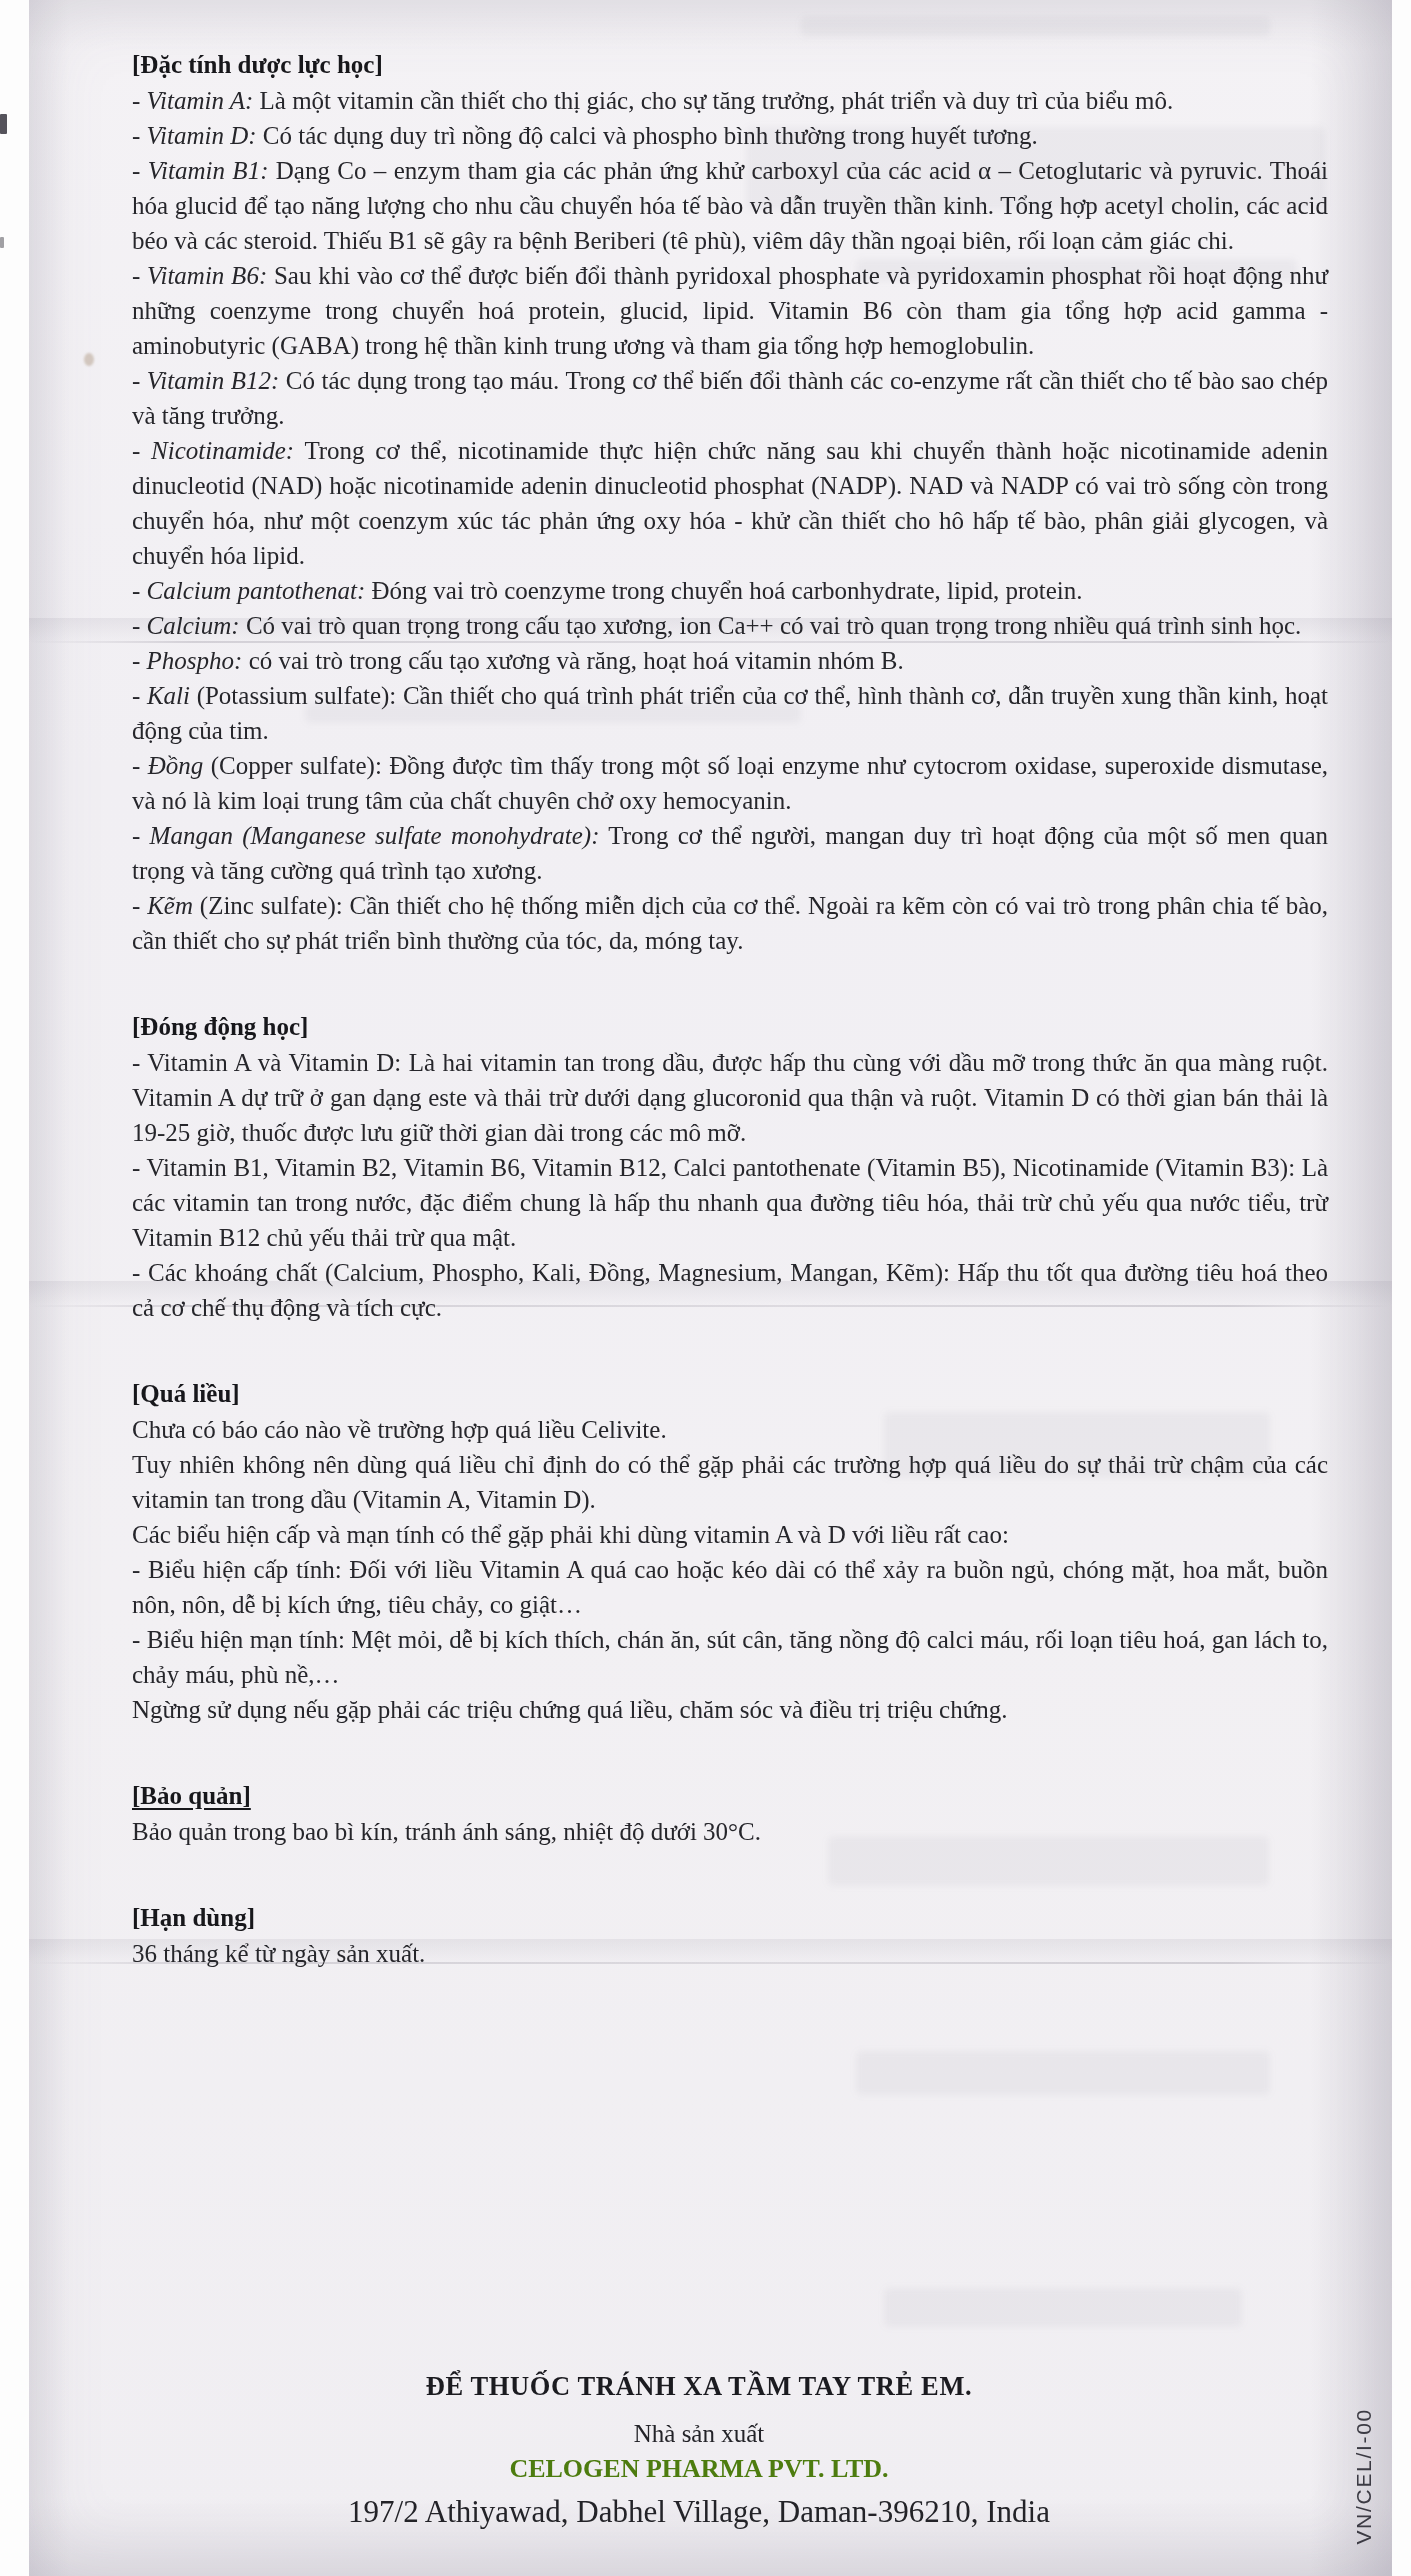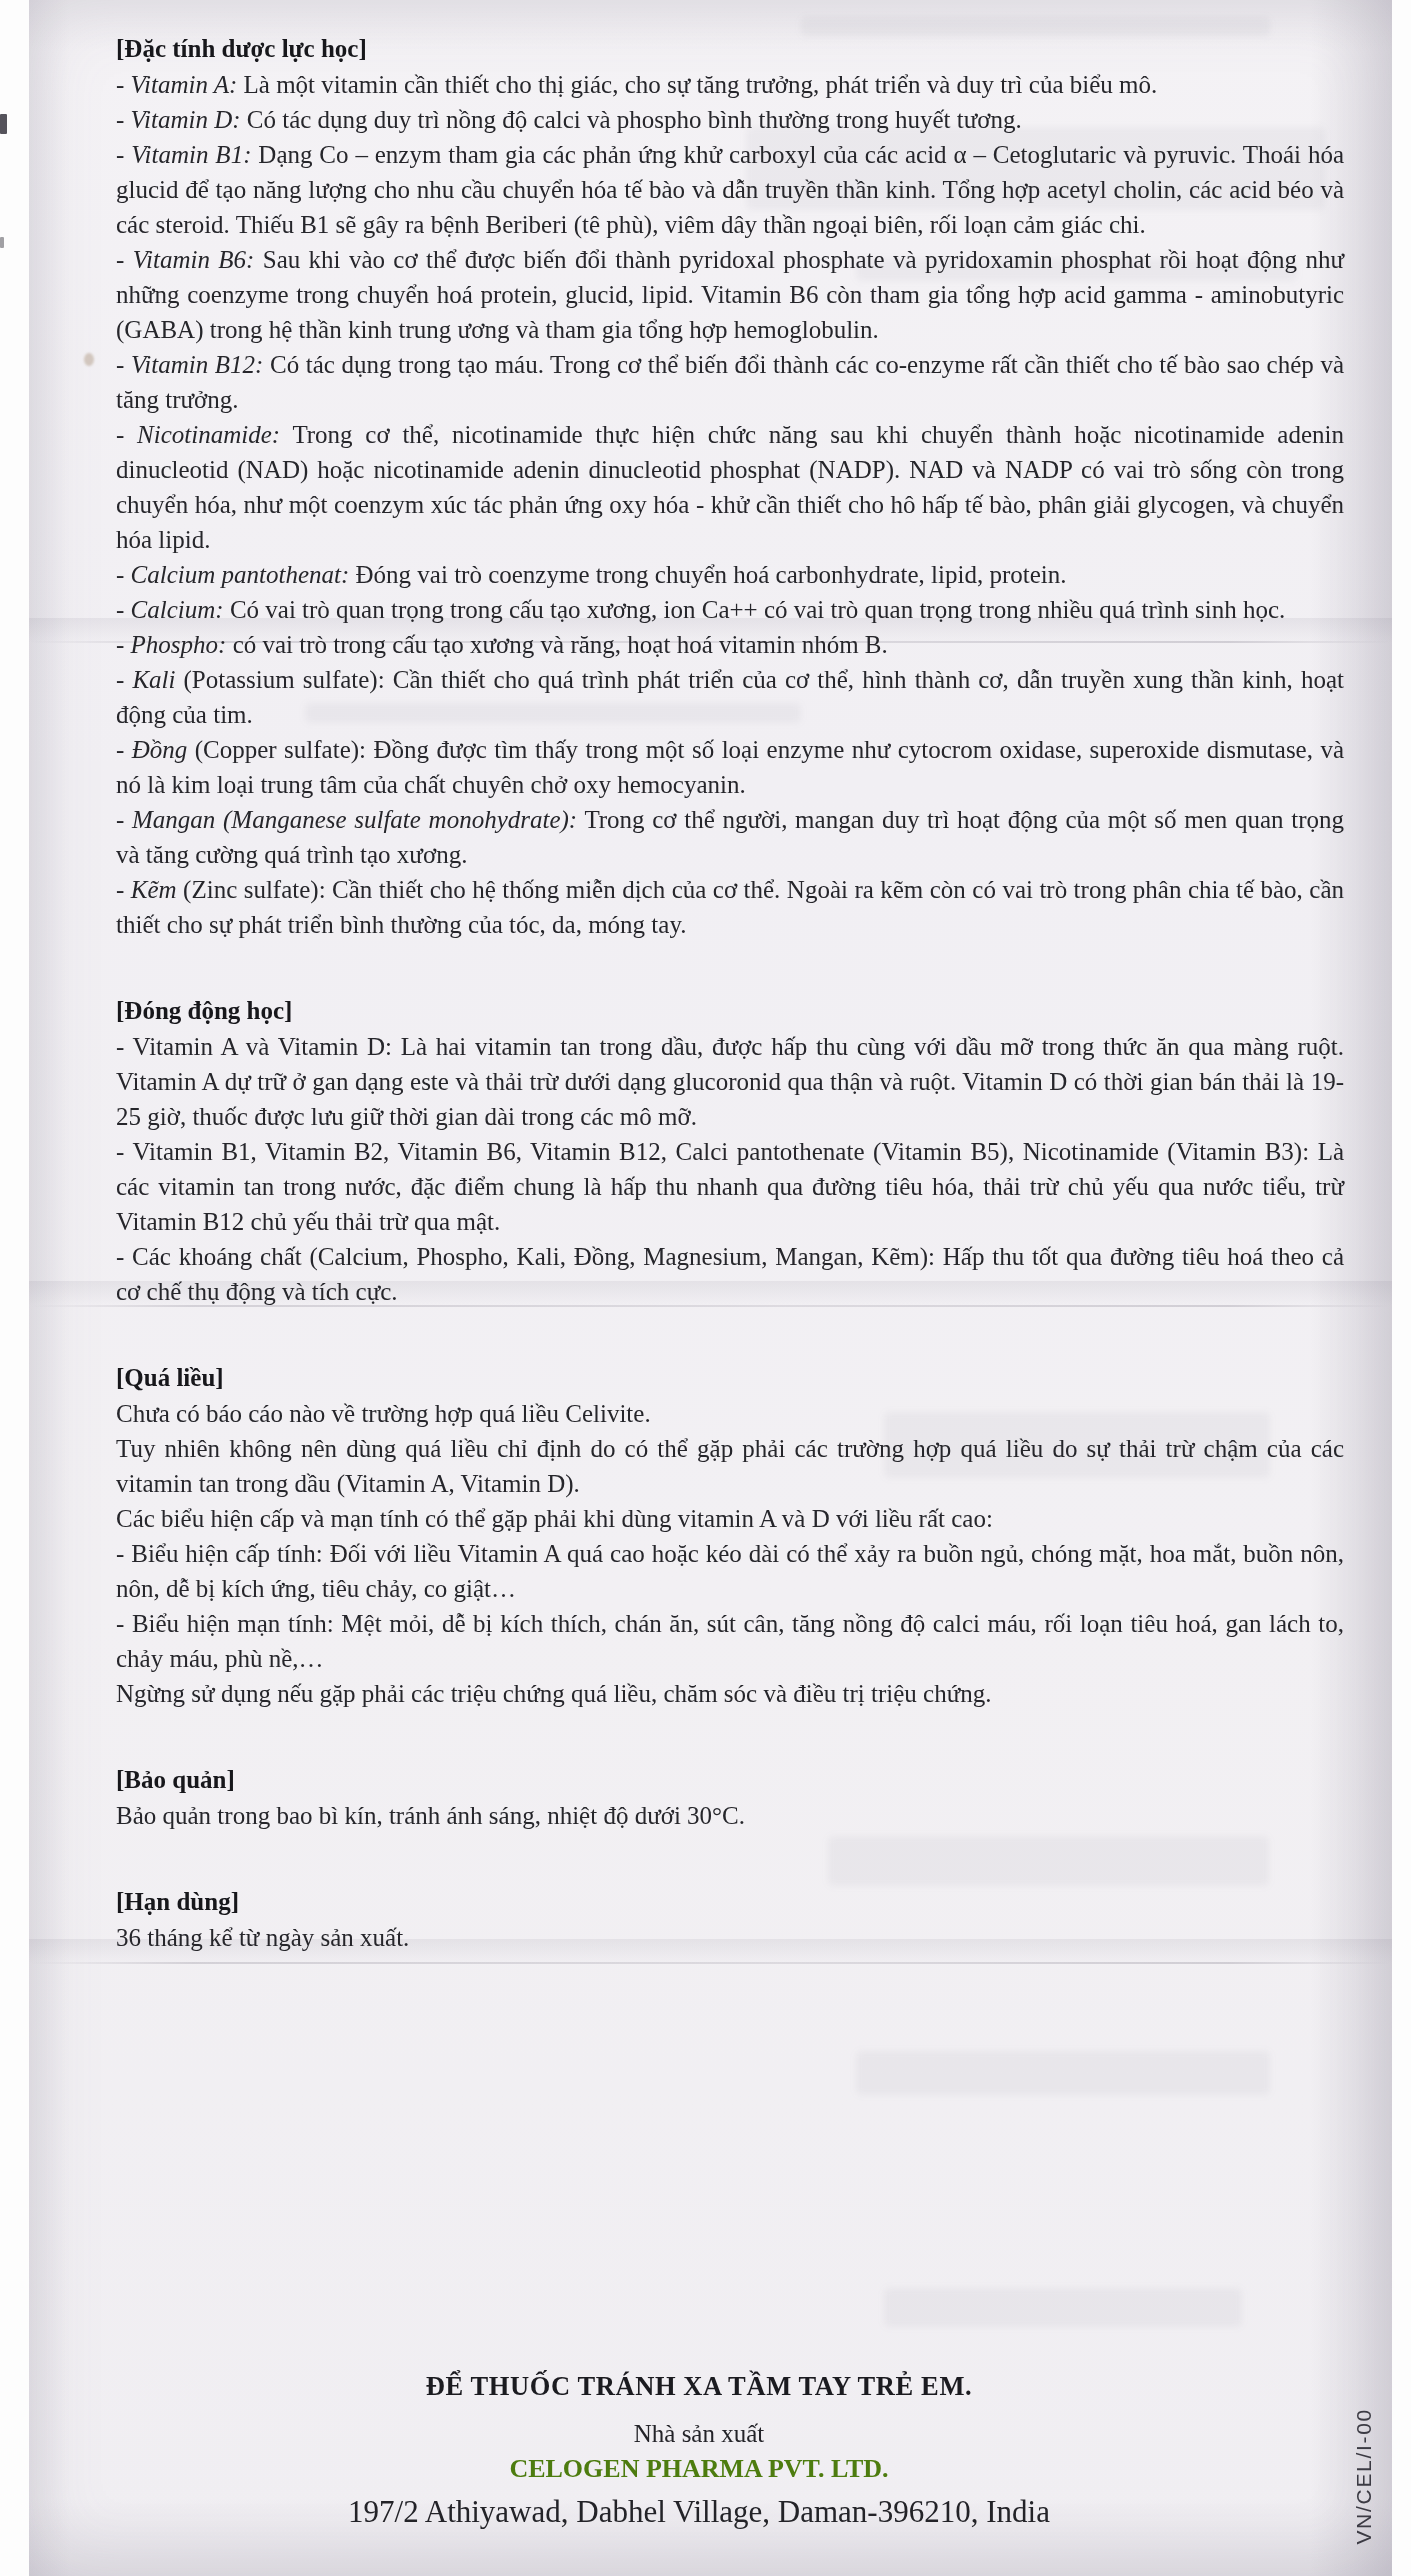--- a/index.html
+++ b/index.html
@@ -47,27 +47,27 @@
     position: absolute; background: rgba(152,122,92,0.35);
     border-radius: 50%; filter: blur(1.1px); z-index: 2;
   }
 
   .content {
     position: absolute; left: 116px; right: 67px; top: 31px; z-index: 2;
     color: #26262b;
     font-size: 25px; line-height: 35px;
     text-align: justify;
   }
-  section { margin: 0; }
+  section { margin: 16px; }
   section + section { margin-top: 51px; }
   h2 {
     margin: 0; font-size: 25px; line-height: 36px;
     font-weight: bold; color: #17171b; text-align: left;
   }
-  h2.underlined { text-underline-offset: 3.9px; }
+  h2.underlined { text-decoration: underline; text-underline-offset: 3.9px; }
   p.para { margin: 0; }
   .lead { font-style: italic; }
 
   .footer {
     position: absolute; left: 0; right: 13px; top: 2369px; z-index: 2;
     text-align: center; color: #232328;
   }
   .footer .warn {
     margin: 0 0 13.2px 0; font-weight: bold; font-size: 26.5px; line-height: 35px;
     color: #1b1b20; letter-spacing: 0.6px;

